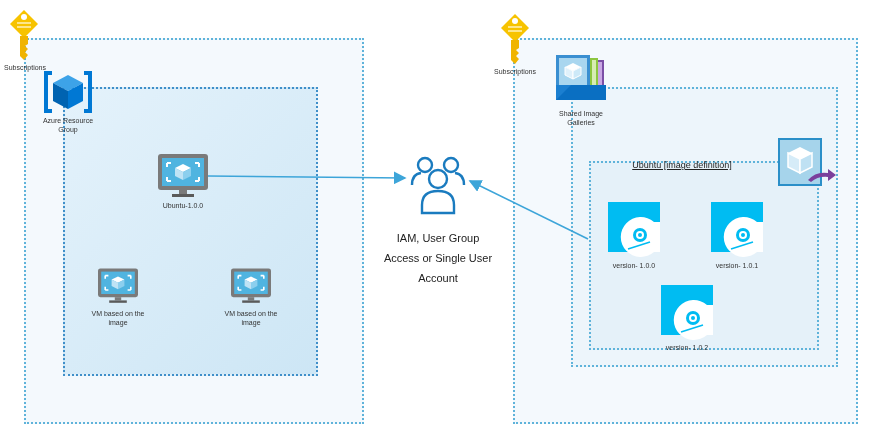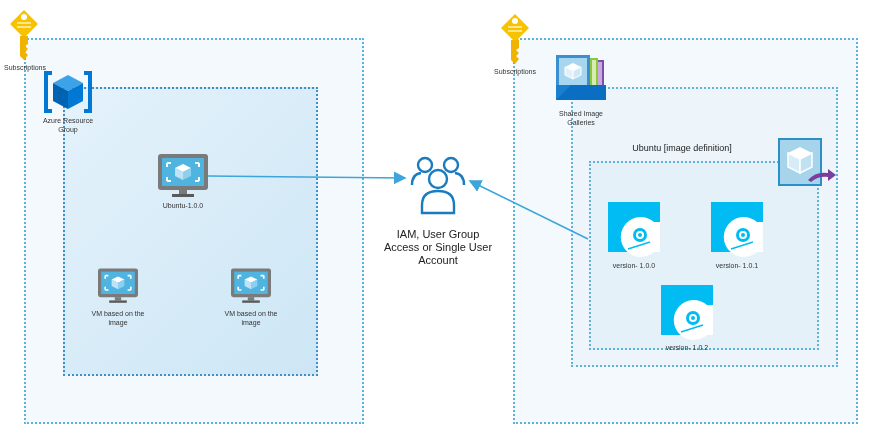--- a/index.html
+++ b/index.html
@@ -5,21 +5,21 @@
   html, body { margin:0; padding:0; background:#ffffff; }
   body { width:875px; height:441px; position:relative; overflow:hidden; font-family:"Liberation Sans", sans-serif; }
   .abs { position:absolute; }
   .box { position:absolute; box-sizing:border-box; border:2px dotted #5fb3da; }
   .outer { background:#f4f9fd; }
   .rg { background:linear-gradient(135deg,#e4f2fb 0%, #cde6f5 100%); border-color:#3f8fc9; }
   .mid { background:#edf5fb; }
   .inner { background:#e5f1f9; }
   .lbl { position:absolute; font-size:7px; color:#333; text-align:center; line-height:9px; }
   .lbl-md { position:absolute; font-size:9px; color:#222; text-align:center; }
-  .lbl-lg { position:absolute; font-size:11px; color:#222; text-align:center; line-height:13px; }
+  .lbl-lg { position:absolute; font-size:11px; color:#222; text-align:center; line-height:20px; }
   svg { overflow:visible; }
 </style>
 </head>
 <body>
 
 <div class="box outer" style="left:24px;top:38px;width:340px;height:386px;"></div>
 <div class="box rg" style="left:63px;top:87px;width:255px;height:289px;"></div>
 
 <svg class="abs" style="left:8px;top:10px;" width="32" height="50" viewBox="0 0 32 50">
   <path d="M16 0 L30 14 L16 28 L2 14 Z" fill="#f7c300"></path>
@@ -96,21 +96,21 @@
   <rect x="0" y="0" width="34" height="30" fill="#3a8fd1"></rect>
   <rect x="3" y="3" width="28" height="27" fill="#a9d6ef"></rect>
   <path d="M17 8 L25 12 L17 16 L9 12 Z" fill="#fff"></path>
   <path d="M9 12 L17 16 L17 24 L9 20 Z" fill="#e0f1fb" stroke="#fff"></path>
   <path d="M25 12 L17 16 L17 24 L25 20 Z" fill="#cde9f8" stroke="#fff"></path>
   <rect x="0" y="30" width="50" height="15" fill="#1b7fd0"></rect>
   <path d="M0 45 L15 30 L50 30 L50 45 Z" fill="#0a6fc2"></path>
 </svg>
 <div class="lbl" style="left:551px;top:109px;width:60px;">Shared Image Galleries</div>
 
-<div class="lbl-md" style="left:612px;top:143px;width:140px;">Ubuntu [image definition]</div>
+<div class="lbl-md" style="left:612px;top:160px;width:140px;text-decoration:underline;">Ubuntu [image definition]</div>
 
 <svg class="abs" style="left:778px;top:138px;" width="60" height="50" viewBox="0 0 60 50">
   <rect x="1" y="1" width="42" height="46" fill="#a6d4eb" stroke="#2b8fc8" stroke-width="2"></rect>
   <path d="M22 9 L34 15 L22 21 L10 15 Z" fill="#fff"></path>
   <path d="M10 15 L22 21 L22 35 L10 29 Z" fill="#d6ecf8" stroke="#fff" stroke-width="1.5"></path>
   <path d="M34 15 L22 21 L22 35 L34 29 Z" fill="#bfe1f3" stroke="#fff" stroke-width="1.5"></path>
   <path d="M30 42 Q38 33 50 35 L50 31 L58 37 L50 43 L50 39 Q40 38 33 44 Z" fill="#7a3f9c"></path>
 </svg>
 
 <svg class="abs" style="left:608px;top:202px;" width="52" height="50" viewBox="0 0 52 50">

